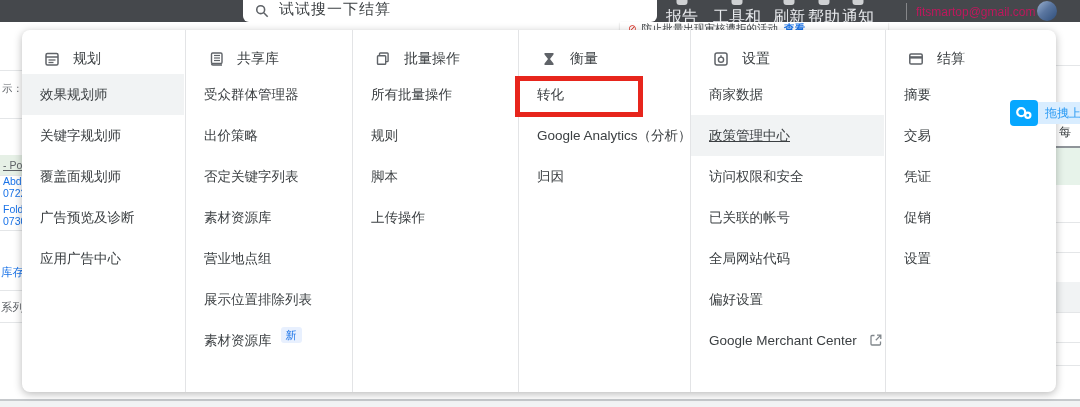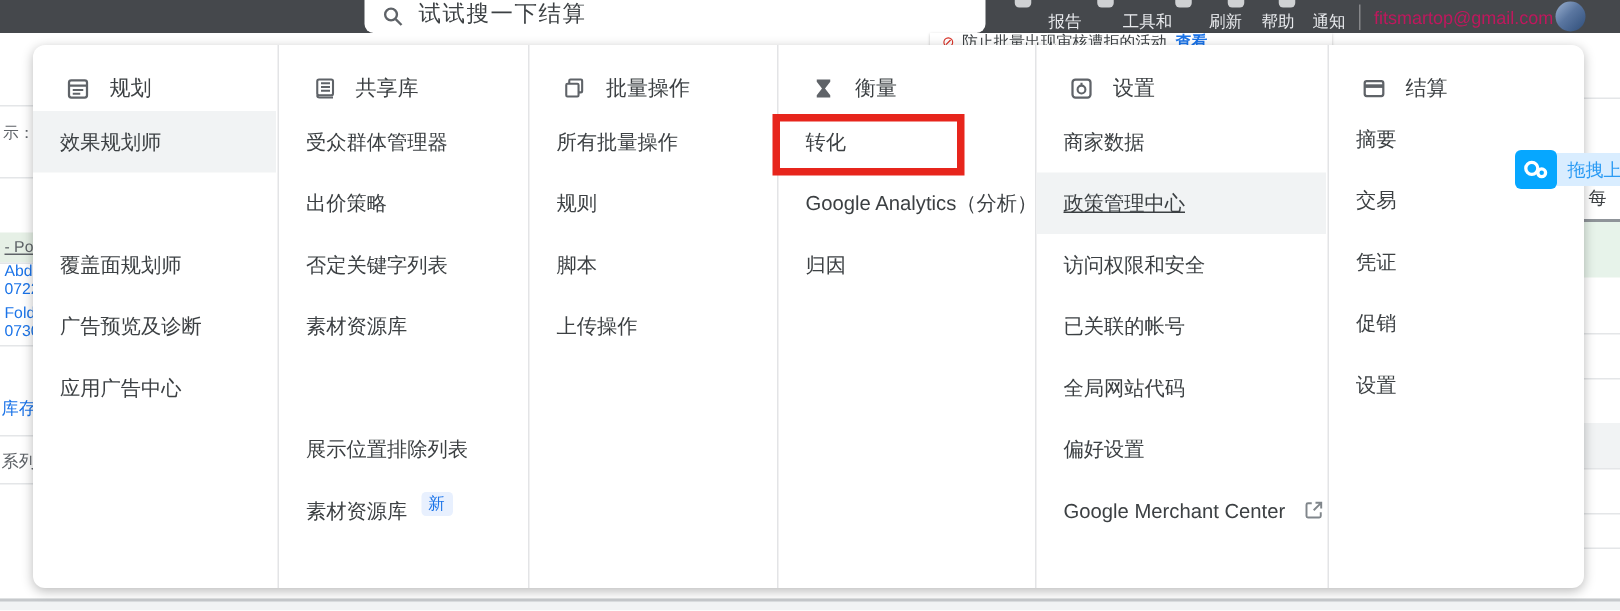--- a/index.html
+++ b/index.html
@@ -5,22 +5,22 @@
   * { margin:0; padding:0; box-sizing:border-box; }
   html,body { width:1080px; height:407px; overflow:hidden; }
   body { position:relative; font-family:"Liberation Sans","DejaVu Sans",sans-serif; background:#fff; }
 
   
   .topbar { position:absolute; left:0; top:0; width:1080px; height:22px; background:#45484c; z-index:2; }
   .searchbox { position:absolute; left:243px; top:-8px; width:414px; height:30px; background:#fff;
                border-radius:6px; z-index:3; display:flex; align-items:flex-end; padding:0 0 3px 12px; }
   .searchbox .q { font-size:15px; color:#3c4043; margin-left:10px; letter-spacing:1px; }
   .search-ic { width:14px; height:14px; margin-bottom:1px; }
-  .navitem { position:absolute; top:7px; transform:translateX(-50%); color:#e8eaed; font-size:11px;
-             white-space:nowrap; z-index:3; cursor:pointer;margin-left:28px; }
+  .navitem { position:absolute; top:7px; transform:translateX(-50%); color:#e8eaed; font-size:16px;
+             white-space:nowrap; z-index:3; cursor:pointer; }
   .nav-icpart { position:absolute; top:0; transform:translateX(-50%); width:11px; height:5px;
                 background:#cfd1d3; border-radius:0 0 3px 3px; z-index:3; }
   .acct-divider { position:absolute; left:906px; top:3px; width:1px; height:17px; background:rgba(255,255,255,.35); z-index:3; }
   .acct-email { position:absolute; left:916px; top:5px; color:#be185d; font-size:12px; z-index:3; cursor:pointer; }
   .avatar { position:absolute; left:1037px; top:1px; width:20px; height:20px; border-radius:50%;
             background:linear-gradient(135deg,#9db3d2 0%,#5a76a0 45%,#2e4d79 100%); z-index:3; cursor:pointer; }
 
   
   .notif { position:absolute; left:620px; top:22px; width:268px; height:14px; background:#fff;
            border-radius:0 0 3px 3px; z-index:4; display:flex; align-items:flex-start; padding:1px 6px 0 8px;
@@ -151,40 +151,42 @@
     <div class="col-header">
       <svg class="hicon" viewBox="0 0 16 16">
         <rect x="2" y="2.5" width="12" height="11.5" rx="1.5" fill="none" stroke="#5f6368" stroke-width="1.5"></rect>
         <line x1="2" y1="6" x2="14" y2="6" stroke="#5f6368" stroke-width="1.5"></line>
         <line x1="4.5" y1="9" x2="11.5" y2="9" stroke="#5f6368" stroke-width="1.3"></line>
         <line x1="4.5" y1="11.5" x2="9.5" y2="11.5" stroke="#5f6368" stroke-width="1.3"></line>
       </svg>
       <span class="t">规划</span>
     </div>
     <div class="item hl" style="top:44px;">效果规划师</div>
+    <div class="item" style="top:85px;">关键字规划师</div>
     <div class="item" style="top:126px;">覆盖面规划师</div>
     <div class="item" style="top:167px;">广告预览及诊断</div>
     <div class="item" style="top:208px;">应用广告中心</div>
   </div>
 
   <div class="col" style="left:164px; width:166px;">
     <div class="col-header">
       <svg class="hicon" viewBox="0 0 16 16">
         <rect x="3.5" y="2" width="10.5" height="10.5" rx="1.2" fill="none" stroke="#5f6368" stroke-width="1.4"></rect>
         <path d="M3.5 12.5 q0 1.5 1.5 1.5 h9" fill="none" stroke="#5f6368" stroke-width="1.4"></path>
         <line x1="6" y1="4.5" x2="12" y2="4.5" stroke="#5f6368" stroke-width="1.2"></line>
         <line x1="6" y1="7" x2="12" y2="7" stroke="#5f6368" stroke-width="1.2"></line>
         <line x1="6" y1="9.5" x2="12" y2="9.5" stroke="#5f6368" stroke-width="1.2"></line>
       </svg>
       <span class="t">共享库</span>
     </div>
     <div class="item" style="top:44px;">受众群体管理器</div>
     <div class="item" style="top:85px;">出价策略</div>
     <div class="item" style="top:126px;">否定关键字列表</div>
     <div class="item" style="top:167px;">素材资源库</div>
+    <div class="item" style="top:208px;">营业地点组</div>
     <div class="item" style="top:249px;">展示位置排除列表</div>
     <div class="item" style="top:290px;">
       <span>素材资源库</span><span class="badge-new">新</span>
     </div>
   </div>
 
   <div class="col" style="left:331px; width:165px;">
     <div class="col-header">
       <svg class="hicon" viewBox="0 0 16 16">
         <path d="M4.5 4.5 V2.8 q0-0.8 0.8-0.8 h7 q0.8 0 0.8 0.8 v7 q0 0.8 -0.8 0.8 H10.5" fill="none" stroke="#5f6368" stroke-width="1.4"></path>
@@ -226,21 +228,21 @@
     <div class="item" style="top:208px;">全局网站代码</div>
     <div class="item" style="top:249px;">偏好设置</div>
     <div class="item" style="top:290px;">
       <span>Google Merchant Center</span><svg class="ext-ic" viewBox="0 0 14 14">
           <path d="M5.5 2.5 H3 q-1 0-1 1 V11 q0 1 1 1 h7.5 q1 0 1-1 V8.5" fill="none" stroke="#80868b" stroke-width="1.3"></path>
           <path d="M8 2.2 h3.8 v3.8 M11.6 2.4 L6.8 7.2" fill="none" stroke="#80868b" stroke-width="1.3"></path>
         </svg>
     </div>
   </div>
 
-  <div class="col" style="left:864px; width:170px;font-family:Liberation Mono, monospace;">
+  <div class="col" style="left:864px; width:170px;">
     <div class="col-header">
       <svg class="hicon" viewBox="0 0 16 16">
         <rect x="1.8" y="3" width="12.4" height="10" rx="1.3" fill="none" stroke="#5f6368" stroke-width="1.5"></rect>
         <rect x="1.8" y="5.2" width="12.4" height="2.4" fill="#5f6368"></rect>
       </svg>
       <span class="t">结算</span>
     </div>
     <div class="item" style="top:44px;">摘要</div>
     <div class="item" style="top:85px;">交易</div>
     <div class="item" style="top:126px;">凭证</div>

